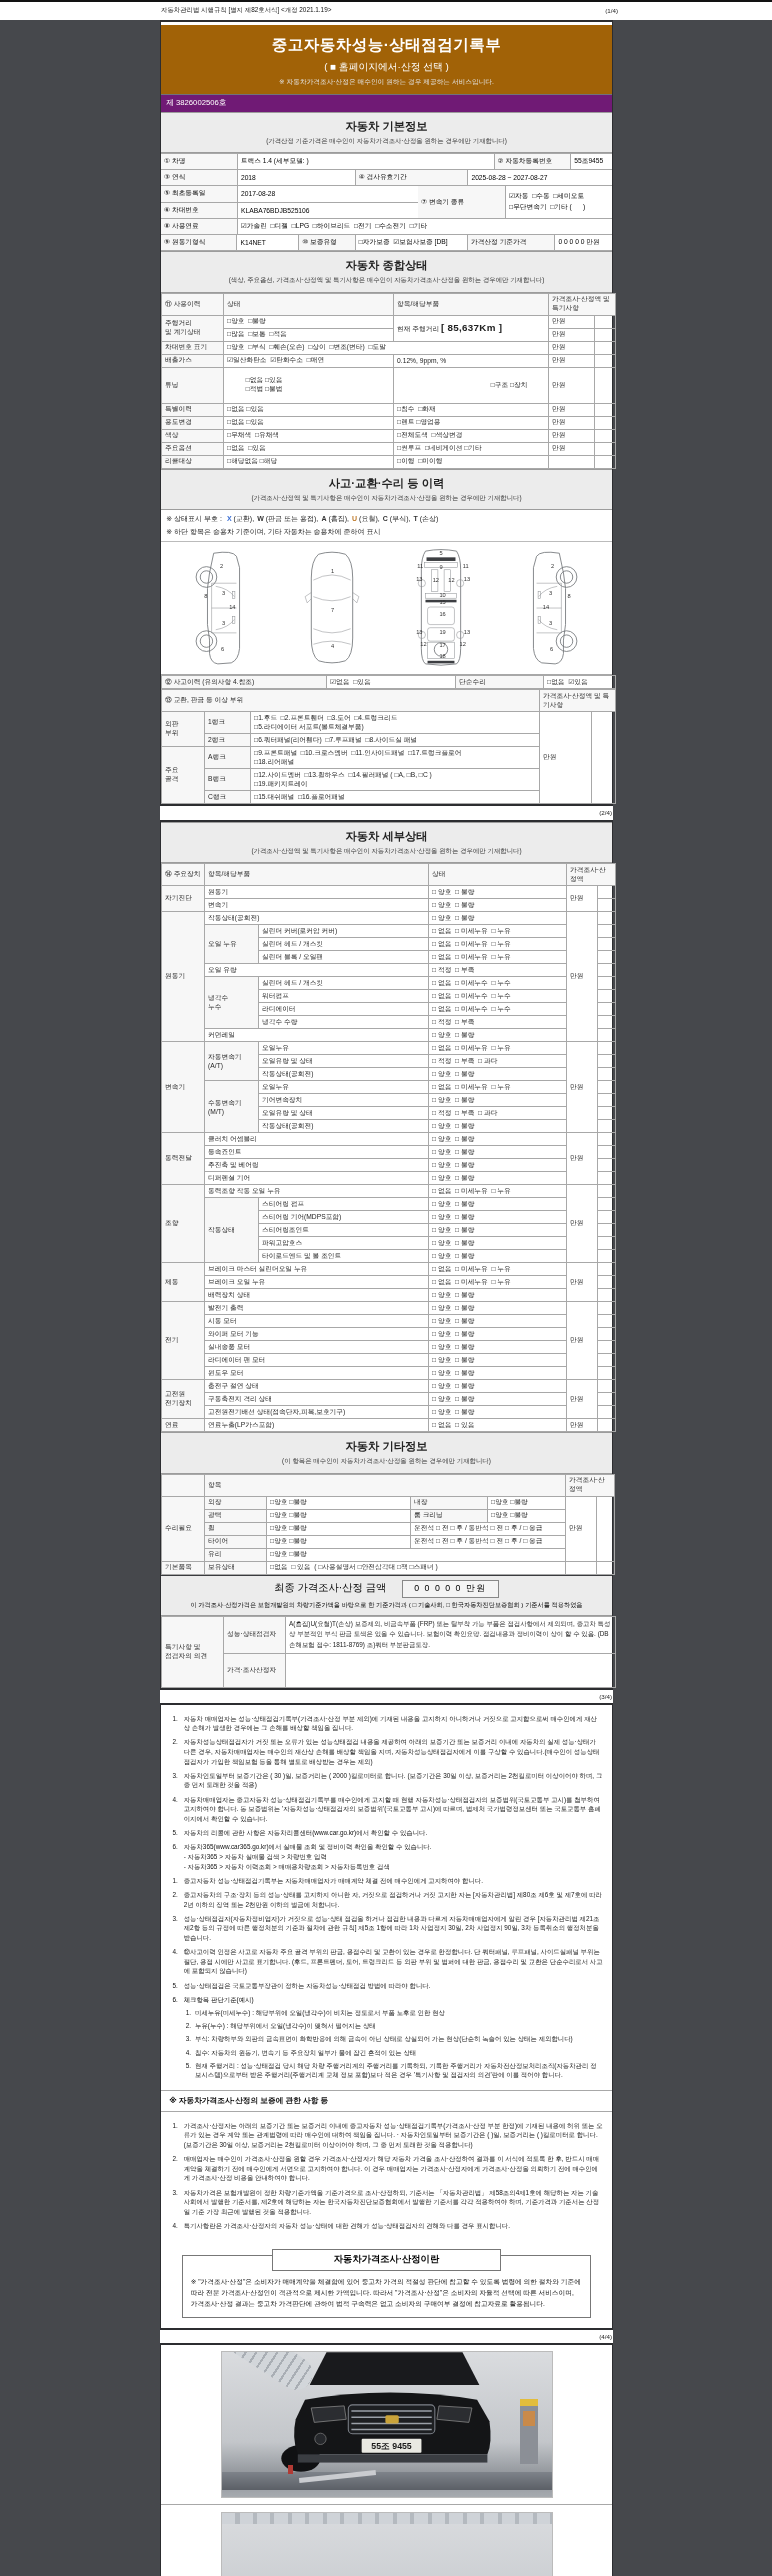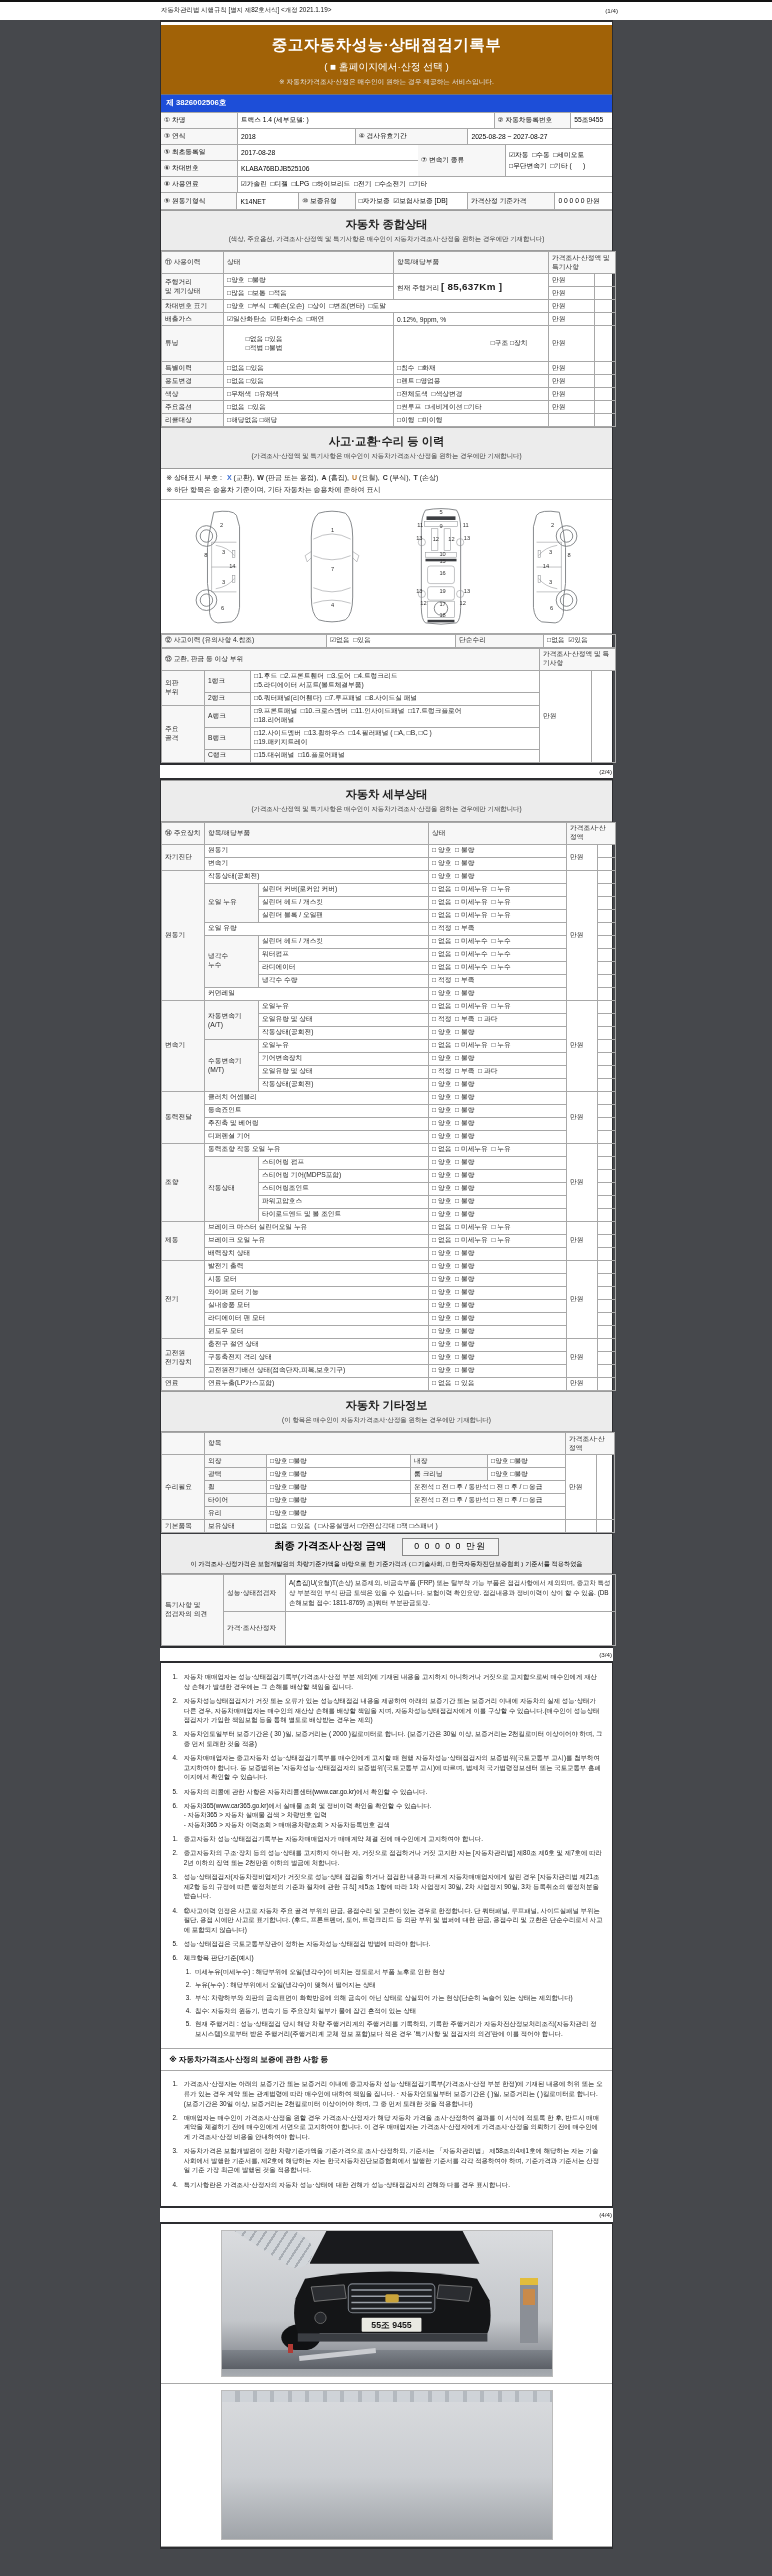--- a/index.html
+++ b/index.html
@@ -9,21 +9,21 @@
   .topstrip .reg{position:absolute;left:161px;top:4.1px;font-size:6.4px;color:#111;}
   .topstrip .pmark{position:absolute;right:155px;top:4.6px;font-size:6.2px;color:#222;}
   .doc{width:453px;margin:0 auto;background:#fff;border-left:0.5px solid #2c2d30;border-right:0.5px solid #2c2d30;border-top:2.6px solid #2c2d30;border-bottom:2.6px solid #2c2d30;box-sizing:border-box;}
   .pagegap{width:453px;margin:0 auto;background:#fff;height:13.4px;position:relative;}
   .pagegap .pmark{position:absolute;right:1px;top:3.1px;font-size:6.2px;color:#222;}
 
   .darkhead{background:#a16207;color:#fff;text-align:center;padding:10.3px 5.2px 7.2px;margin-top:3.1px;}
   .darkhead .t1{font-size:15.5px;font-weight:bold;letter-spacing:0.5px;}
   .darkhead .t2{font-size:9.8px;margin-top:5.2px;}
   .darkhead .t3{font-size:6.7px;margin-top:4.1px;color:#e3e3e3;}
-  .docno{background:#1d4ed8;border-top:0.5px solid #70727a;color:#fff;font-size:7.7px;font-weight:bold;padding:3.1px 5.2px;}
+  .docno{background:#701a75;border-top:0.5px solid #70727a;color:#fff;font-size:7.7px;font-weight:normal;padding:3.1px 5.2px;}
 
   .band{background:#ececec;border:0.5px solid #9c9c9c;border-left:none;border-right:none;text-align:center;padding:6.2px 3.1px;}
   .band-title{font-size:11.3px;font-weight:bold;color:#222;}
   .band-note{font-size:6.4px;color:#333;margin-top:3.1px;}
 
   table.grid{border-collapse:collapse;width:453px;table-layout:fixed;}
   table.grid td,table.grid th{border:0.5px solid #a8a8a8;font-size:6.7px;color:#222;padding:1.5px 3.1px;vertical-align:middle;box-sizing:border-box;font-weight:normal;text-align:left;}
   td.lab{background:#f7f7f7;}
   td.cen{text-align:center;}
   td.chk,.chk{white-space:pre-wrap;}
@@ -77,20 +77,24 @@
   </div>
 
   <div class="doc">
     <div class="darkhead">
       <div class="t1">중고자동차성능·상태점검기록부</div>
       <div class="t2">( ■ 홈페이지에서·산정 선택 )</div>
       <div class="t3">※ 자동차가격조사·산정은 매수인이 원하는 경우 제공하는 서비스입니다.</div>
     </div>
     <div class="docno">제 3826002506호</div>
 
+    <div class="band">
+      <div class="band-title">자동차 기본정보</div>
+      <div class="band-note">(가격산정 기준가격은 매수인이 자동차가격조사·산정을 원하는 경우에만 기재합니다)</div>
+    </div>
 
     <div class="basicwrap">
       <div class="rowflex">
         <div class="c lab" style="width:77px">① 차명</div>
         <div class="c" style="width:258px">트랙스 1.4 (세부모델: )</div>
         <div class="c lab" style="width:77px">② 자동차등록번호</div>
         <div class="c" style="width:41px">55조9455</div>
       </div>
       <div class="rowflex">
         <div class="c lab" style="width:77px">③ 연식</div>
@@ -711,21 +715,21 @@
         <td class="lab cen">기본품목</td>
         <td class="lab">보유상태</td>
         <td class="chk" colspan="3">□없음  □ 있음  ( □사용설명서 □안전삼각대 □잭 □스패너 )</td>
         <td></td>
         <td></td>
       </tr>
     </tbody>
       </table>
 
     <div style="background:#ececec;border-top:1.5px solid #3a3b3f;border-bottom:0.5px solid #9c9c9c;padding:4.1px 5.2px;text-align:center;">
-      <span style="font-size:10.3px;font-weight:bold;">최종 가격조사·산정 금액</span>
+      <span style="font-size:10.3px;font-weight:normal;">최종 가격조사·산정 금액</span>
       <span style="display:inline-block;border:0.5px solid #888;background:#f4f4f4;font-size:8.8px;padding:2.1px 11.3px;margin-left:13.4px;letter-spacing:1.5px;">0  0  0  0  0 만원</span>
       <div style="font-size:6.2px;margin-top:3.6px;">이 가격조사·산정가격은 보험개발원의 차량기준가액을 바탕으로 한 기준가격과 ( □ 기술사회, □ 한국자동차진단보증협회 ) 기준서를 적용하였음</div>
     </div>
 
     <table class="grid">
       <colgroup>
           <col style="width:62px">
           <col style="width:62px">
           <col style="width:330px">
         </colgroup>
@@ -787,20 +791,24 @@
       <ol class="law">
 
       <li>가격조사·산정자는 아래의 보증기간 또는 보증거리 이내에 중고자동차 성능·상태점검기록부(가격조사·산정 부분 한정)에 기재된 내용에 허위 또는 오류가 있는 경우 계약 또는 관계법령에 따라 매수인에 대하여 책임을 집니다.  · 자동차인도일부터 보증기간은 (      )일, 보증거리는 (      )킬로미터로 합니다. (보증기간은 30일 이상, 보증거리는 2천킬로미터 이상이어야 하며, 그 중 먼저 도래한 것을 적용합니다)</li>
           <li>매매업자는 매수인이 가격조사·산정을 원할 경우 가격조사·산정자가 해당 자동차 가격을 조사·산정하여 결과를 이 서식에 적도록 한 후, 반드시 매매계약을 체결하기 전에 매수인에게 서면으로 고지하여야 합니다. 이 경우 매매업자는 가격조사·산정자에게 가격조사·산정을 의뢰하기 전에 매수인에게 가격조사·산정 비용을 안내하여야 합니다.</li>
           <li>자동차가격은 보험개발원이 정한 차량기준가액을 기준가격으로 조사·산정하되, 기준서는 「자동차관리법」 제58조의4제1호에 해당하는 자는 기술사회에서 발행한 기준서를, 제2호에 해당하는 자는 한국자동차진단보증협회에서 발행한 기준서를 각각 적용하여야 하며, 기준가격과 기준서는 산정일 기준 가장 최근에 발행된 것을 적용합니다.</li>
           <li>특기사항란은 가격조사·산정자의 자동차 성능·상태에 대한 견해가 성능·상태점검자의 견해와 다를 경우 표시합니다.</li>
         </ol>
     </div>
 
     <div style="height:7.2px"></div>
+    <div class="infobox">
+      <div class="ib-title">자동차가격조사·산정이란</div>
+      <div class="ib-body">※ "가격조사·산정"은 소비자가 매매계약을 체결함에 있어 중고차 가격의 적절성 판단에 참고할 수 있도록 법령에 의한 절차와 기준에 따라 전문 가격조사·산정인이 객관적으로 제시한 가액입니다. 따라서 "가격조사·산정"은 소비자의 자율적 선택에 따른 서비스이며, 가격조사·산정 결과는 중고차 가격판단에 관하여 법적 구속력은 없고 소비자의 구매여부 결정에 참고자료로 활용됩니다.</div>
+    </div>
   </div>
 
   <div class="pagegap">
     <span class="pmark">(4/4)</span>
   </div>
 
   <div class="doc">
 
     <div class="photorow">
       <div class="photo" style="width:330px;height:145px;background:linear-gradient(#dadcdf,#c3c6ca 62%,#8e9298 86%,#a7abb0);">

